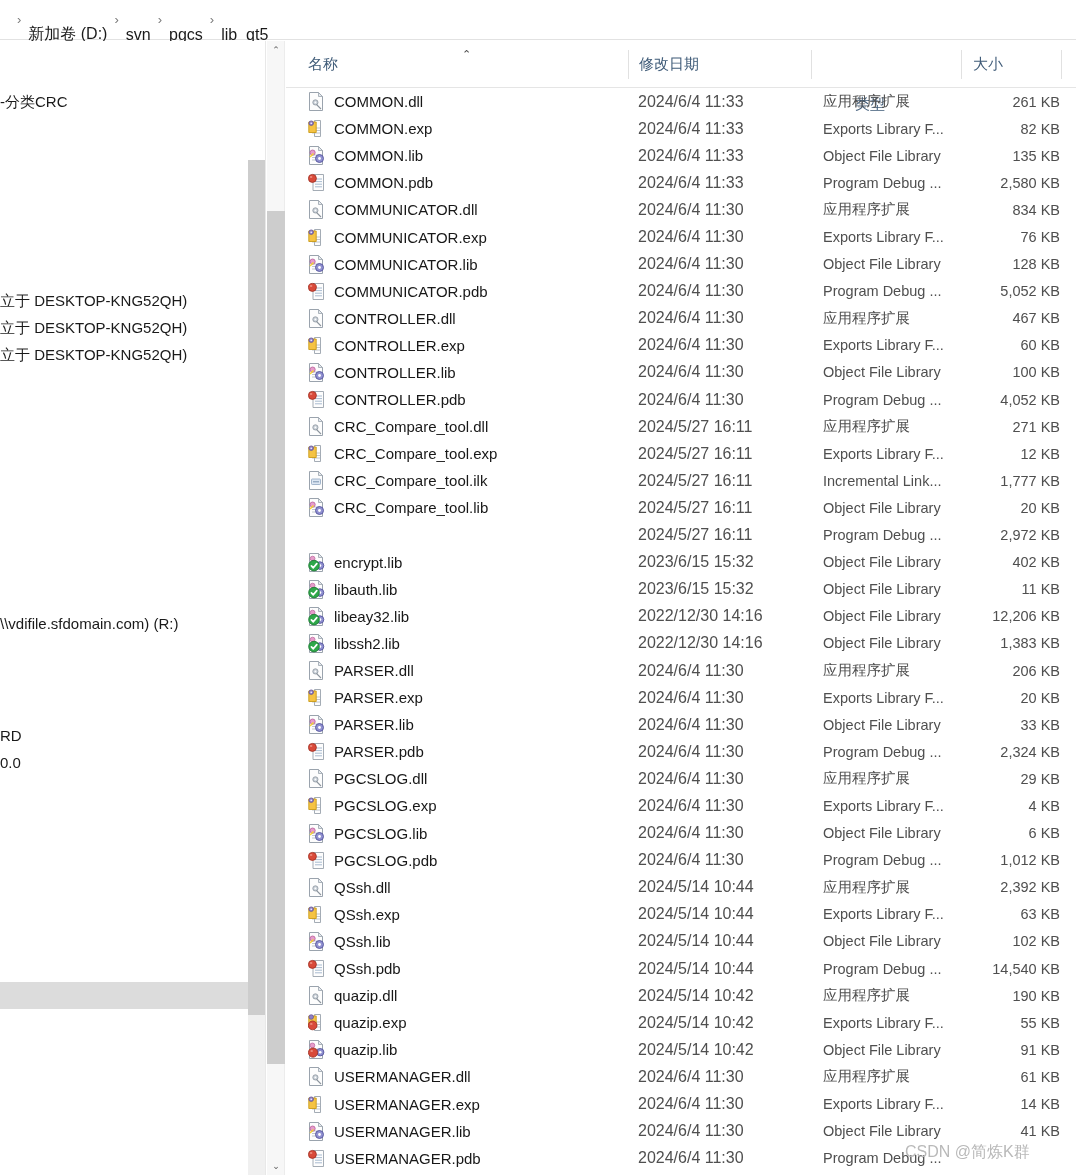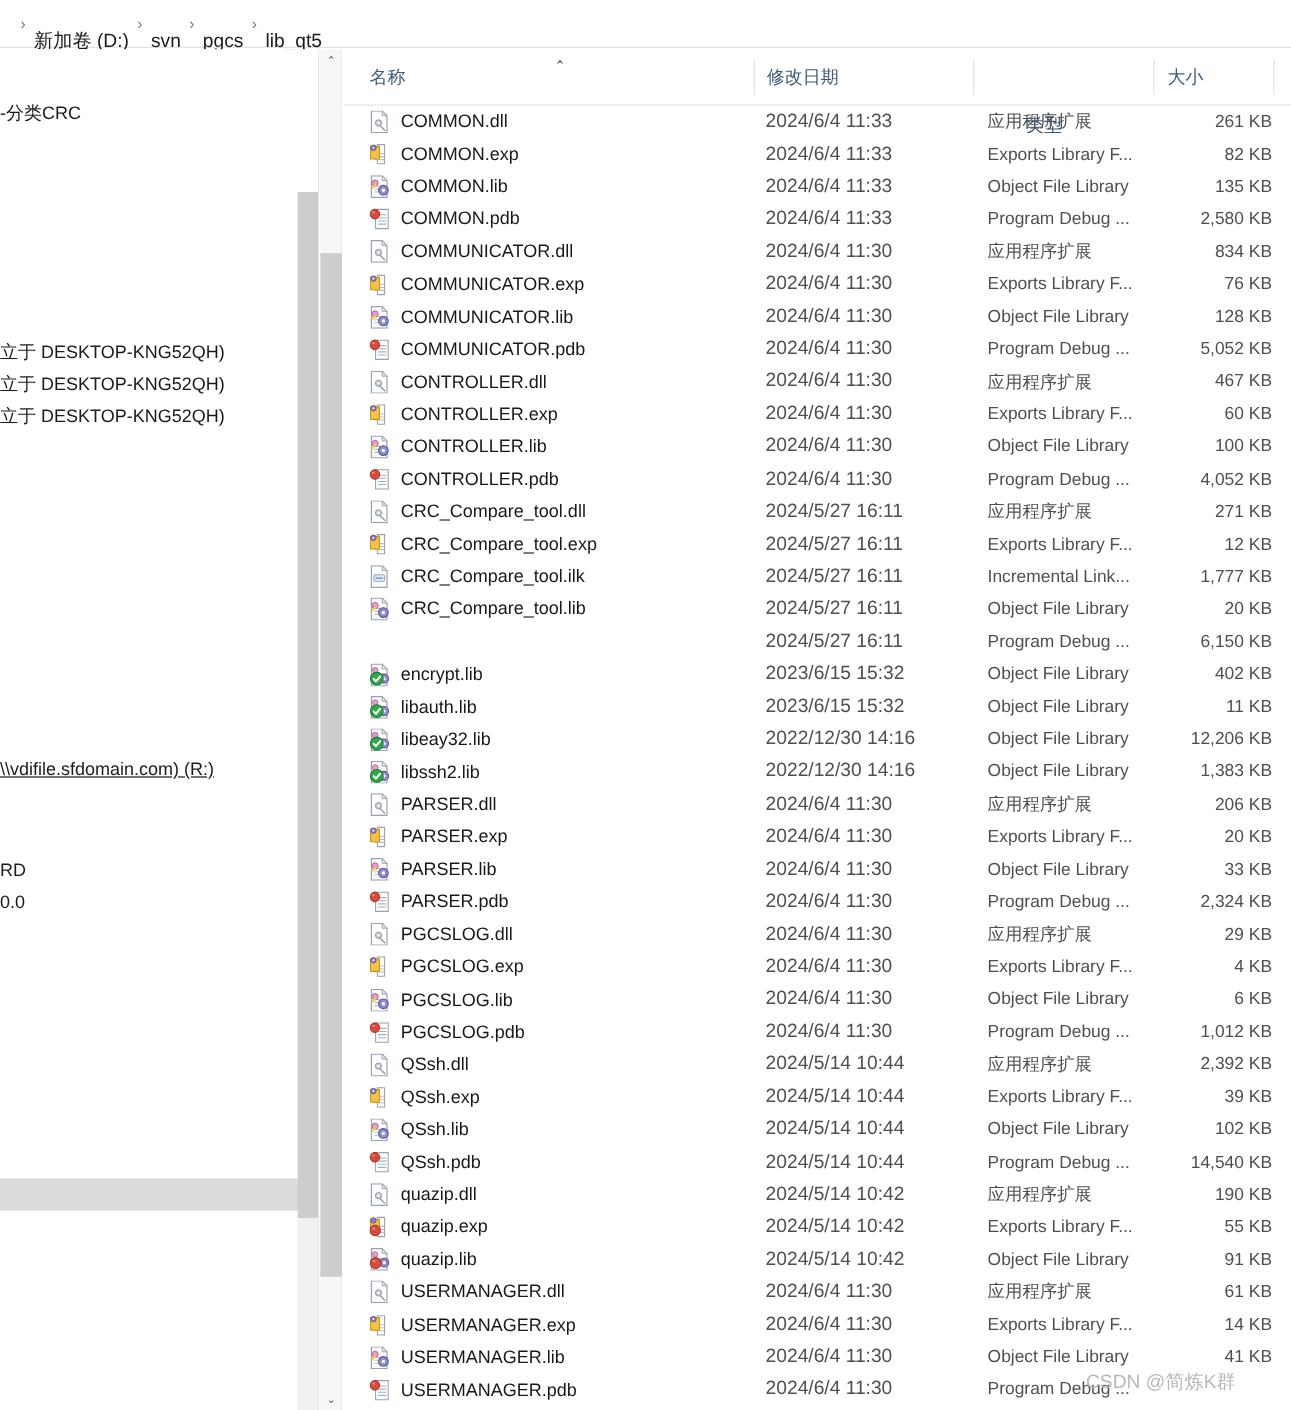--- a/index.html
+++ b/index.html
@@ -43,21 +43,21 @@
     width: 266px; height: 1134px;
     background: #ffffff;
     overflow: hidden;
   }
   .nav-item {
     position: absolute;
     left: 0;
     height: 27px;
     width: 266px;
     display: flex;
-    align-items: flex-start;
+    align-items: flex-end;
     font-size: 15px;
     color: #1a1a1a;
     white-space: nowrap;
   }
   .nav-item .nav-label { padding-left: 0px; }
   .nav-item.selected { background: #dcdcdc; }
   #nav-scroll-thumb {
     position: absolute;
     left: 248px;
     top: 160px;
@@ -242,21 +242,21 @@
     </div>
     <div class="nav-item" style="top: 243px;">
       <span class="nav-label">立于 DESKTOP-KNG52QH)</span>
     </div>
     <div class="nav-item" style="top: 270px;">
       <span class="nav-label">立于 DESKTOP-KNG52QH)</span>
     </div>
     <div class="nav-item" style="top: 297px;">
       <span class="nav-label">立于 DESKTOP-KNG52QH)</span>
     </div>
-    <div class="nav-item" style="top: 592px; text-decoration: underline;">
+    <div class="nav-item" style="top: 564px;">
       <span class="nav-label">\\vdifile.sfdomain.com) (R:)</span>
     </div>
     <div class="nav-item" style="top: 676px;">
       <span class="nav-label">RD</span>
     </div>
     <div class="nav-item" style="top: 703px;">
       <span class="nav-label">0.0</span>
     </div>
     <div class="nav-item selected" style="top: 941px;">
       <span class="nav-label"></span>
@@ -614,21 +614,21 @@
           </span>
           <span>CRC_Compare_tool.lib</span>
         </div>
         <div class="cell-date">2024/5/27 16:11</div>
         <div class="cell-type">Object File Library</div>
         <div class="cell-size">20 KB</div>
       </div>
       <div class="row">
         <div class="cell-date">2024/5/27 16:11</div>
         <div class="cell-type">Program Debug ...</div>
-        <div class="cell-size">6,150 KB</div>
+        <div class="cell-size">2,972 KB</div>
       </div>
       <div class="row">
         <div class="cell-name">
           <span class="ficon">
             <svg width="17" height="19" viewBox="0 0 17 19">
               <path d="M1.5 0.5 h9 l4 4 v14 h-13 z" fill="#fdfdfd" stroke="#9aa3ad" stroke-width="1"></path>
               <path d="M10.5 0.5 l4 4 h-4 z" fill="#e6eaee" stroke="#9aa3ad" stroke-width="0.8"></path>
               <g stroke="#b9c0c8" stroke-width="0.9">
                 <line x1="4" y1="9" x2="12" y2="9"></line>
                 <line x1="4" y1="11.5" x2="12" y2="11.5"></line>
@@ -918,21 +918,21 @@
               </g>
               <path d="M0.8 3 h7.4 v10.5 h-7.4 z" fill="#f5c344" stroke="#c99a16" stroke-width="0.9"></path>
               <circle cx="3.2" cy="4.2" r="2.3" fill="#8f7fc4" stroke="#5e4f92" stroke-width="0.7"></circle>
               <circle cx="3.2" cy="4.2" r="0.8" fill="#fff"></circle>
             </svg>
           </span>
           <span>QSsh.exp</span>
         </div>
         <div class="cell-date">2024/5/14 10:44</div>
         <div class="cell-type">Exports Library F...</div>
-        <div class="cell-size">39 KB</div>
+        <div class="cell-size">63 KB</div>
       </div>
       <div class="row">
         <div class="cell-name">
           <span class="ficon">
             <svg width="17" height="19" viewBox="0 0 17 19">
               <path d="M1.5 0.5 h9 l4 4 v14 h-13 z" fill="#fdfdfd" stroke="#9aa3ad" stroke-width="1"></path>
               <path d="M10.5 0.5 l4 4 h-4 z" fill="#e6eaee" stroke="#9aa3ad" stroke-width="0.8"></path>
               <g stroke="#b9c0c8" stroke-width="0.9">
                 <line x1="4" y1="9" x2="12" y2="9"></line>
                 <line x1="4" y1="11.5" x2="12" y2="11.5"></line>

